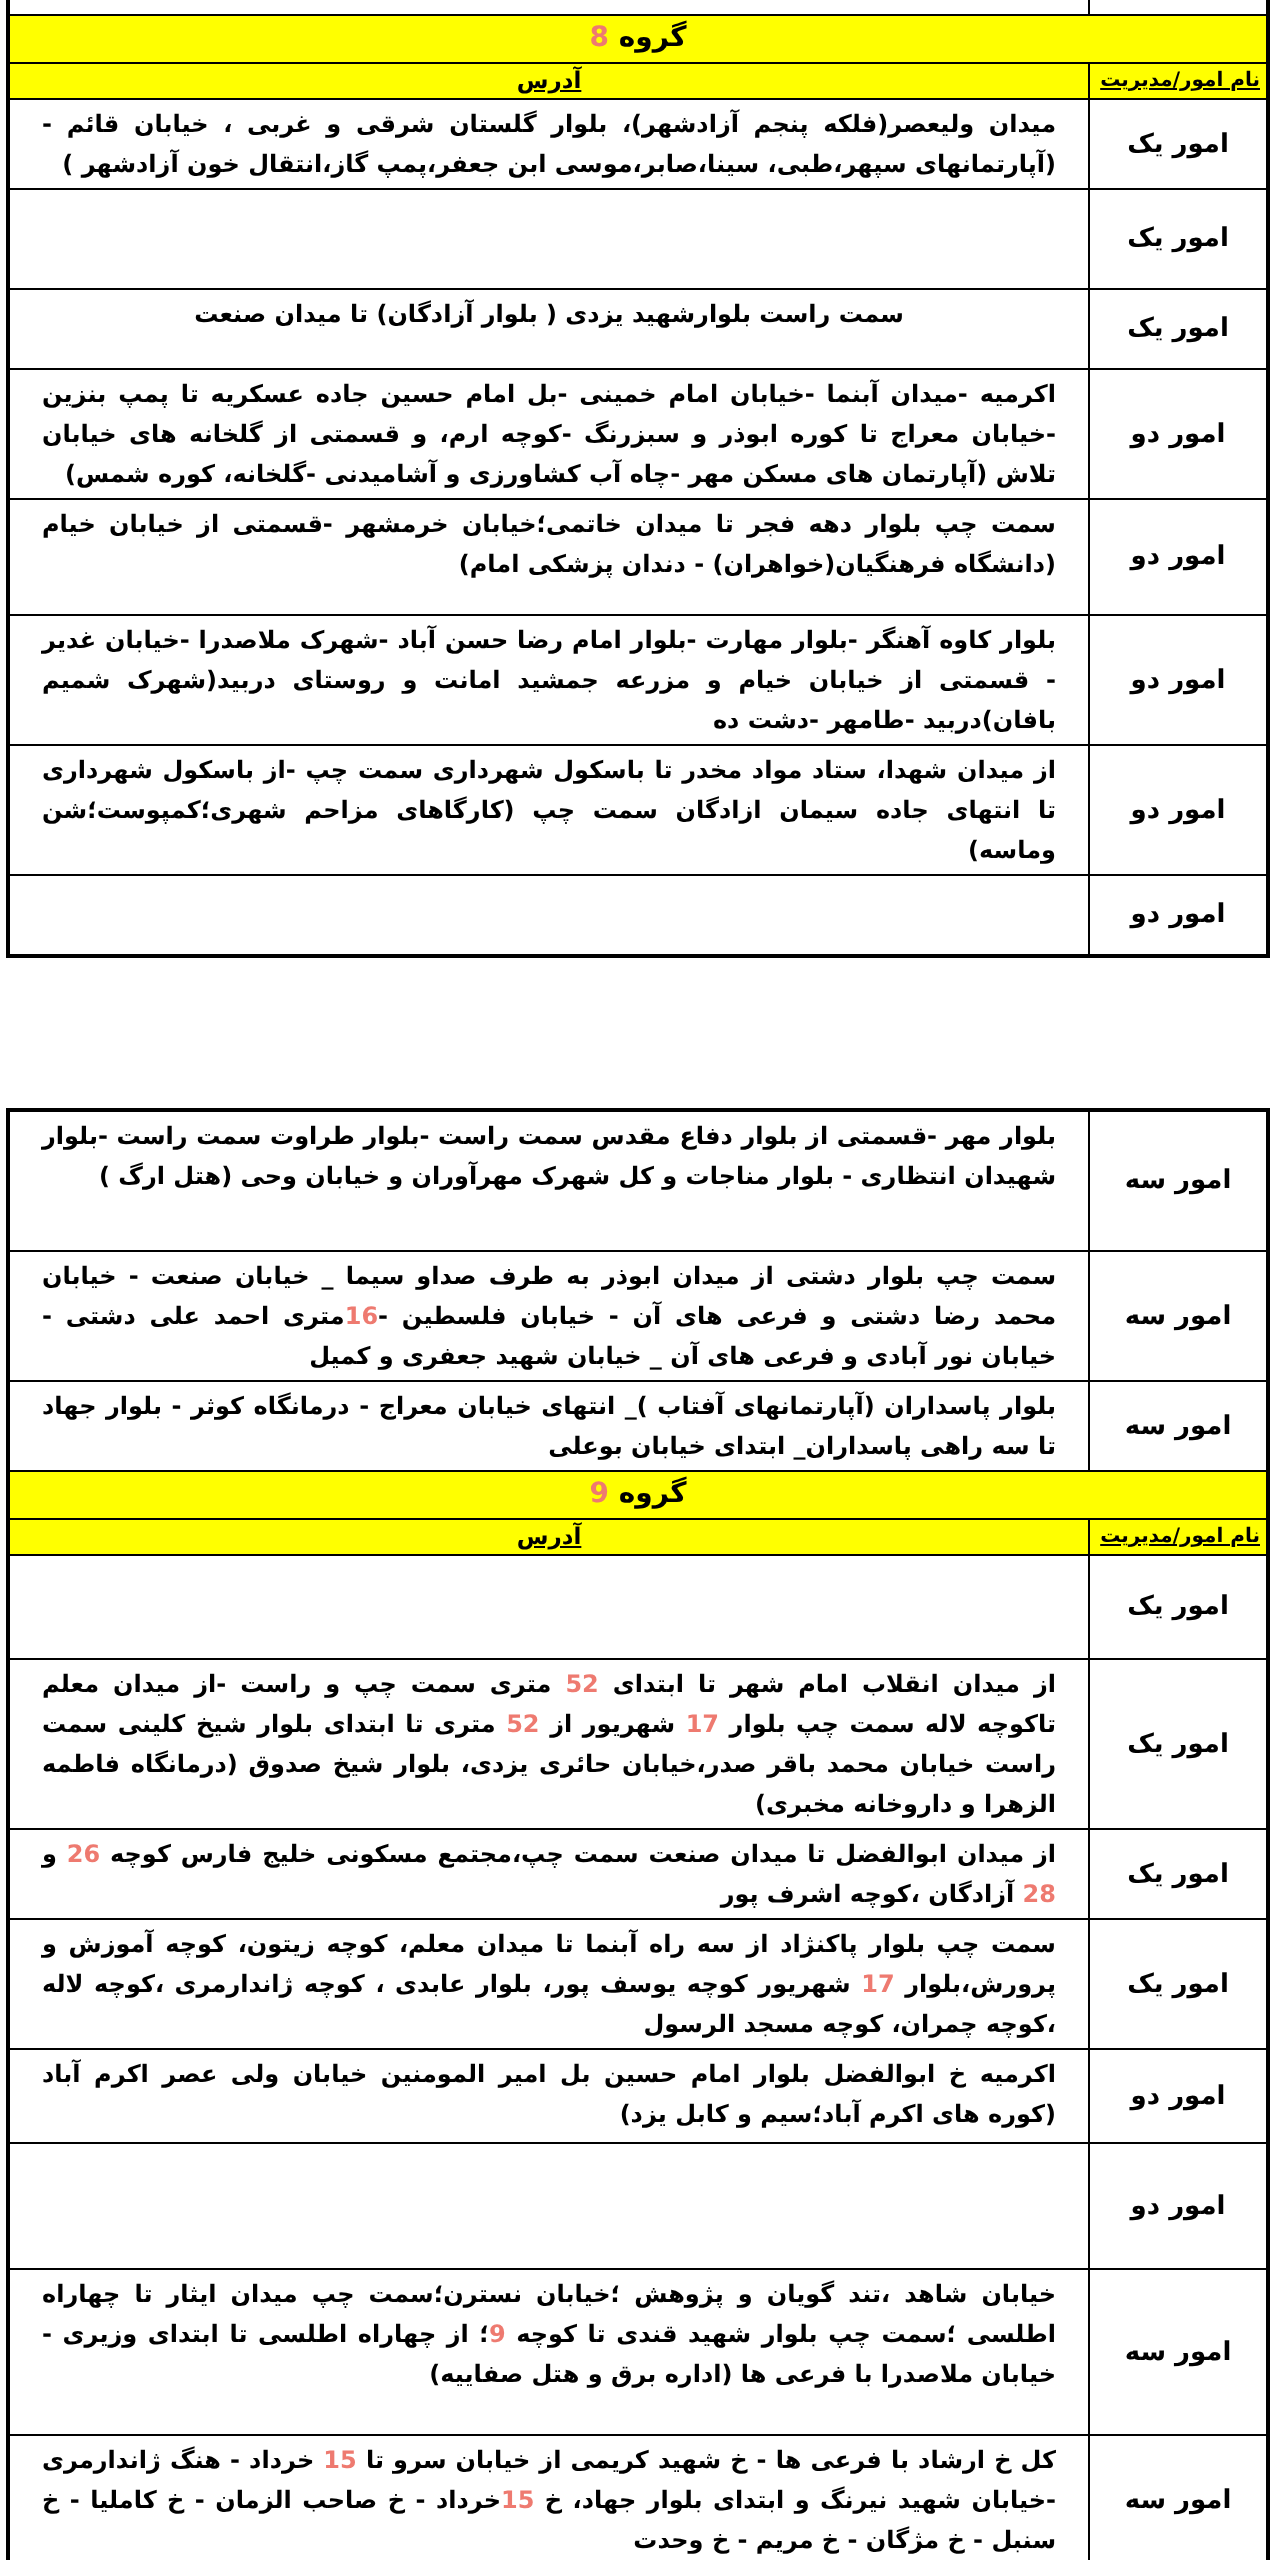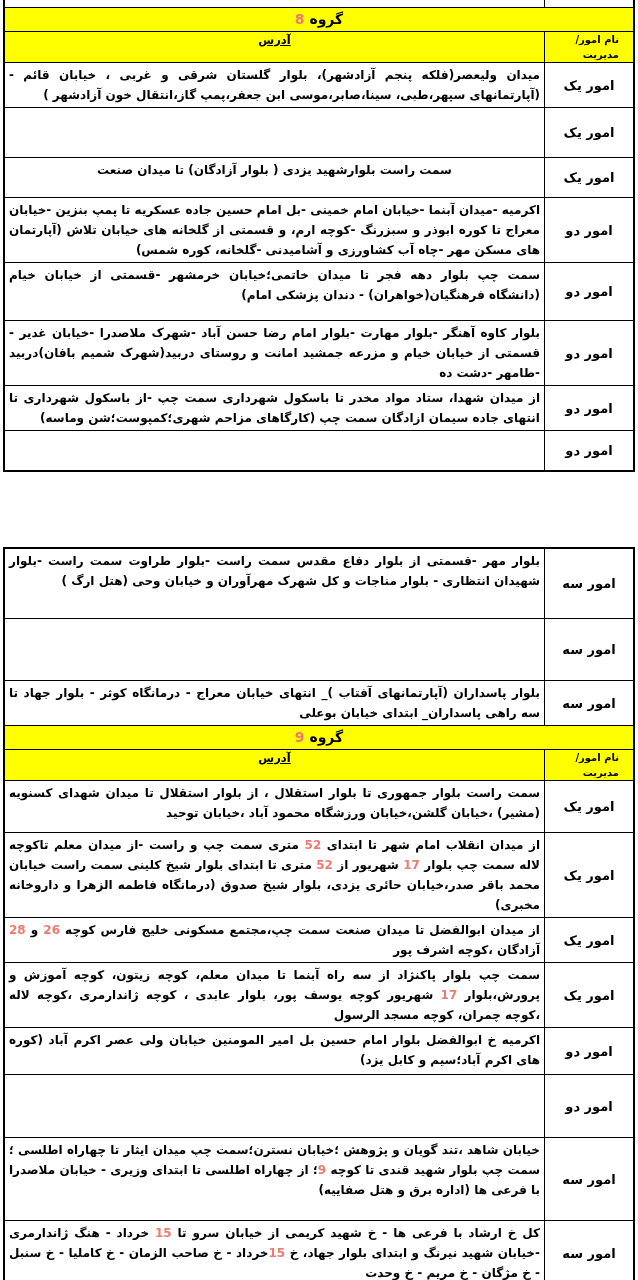--- a/index.html
+++ b/index.html
@@ -18,35 +18,35 @@
     width:89px;flex:0 0 89px;border-left:0;border-right:0;
     display:flex;align-items:center;justify-content:center;
     font-weight:bold;font-size:13px;
     border-left:1px solid #000;
   }
   
   .cell.name{border-left:none;border-right:none;}
   .row .cell.name{border-left:1px solid #000;}
   .cell.addr{
     flex:1 1 auto;min-width:0;
-    padding:2px 4px;
+    padding:2px 16px;
     font-weight:bold;font-size:12px;line-height:20px;
     text-align:justify;
   }
   .title-row{
     background:#ffff00;text-align:center;
     font-weight:bold;font-size:14px;line-height:21px;min-height:21px;
     padding:1px 12px;
   }
   .head .cell{background:#ffff00;}
   .head .cell.addr{
     text-align:center;font-size:11.5px;line-height:15px;padding:1px 4px;text-decoration:underline;
   }
   .head .cell.name{
-    font-size:10px;justify-content:flex-start;padding:0 14px;line-height:15px;
+    font-size:10px;justify-content:flex-start;padding:0 3px;line-height:15px;text-decoration:underline;
   }
   .sliver .cell{background:#fff;}
   .num{color:#ee7a70;}
   .page-gap{height:75px;background:#fff;}
 </style>
 </head>
 <body>
 
 <div class="doc">
 
@@ -130,20 +130,21 @@
       <div class="cell name">
           <span>امور سه</span>
         </div>
       <div class="cell addr">بلوار مهر -قسمتی از بلوار دفاع مقدس سمت راست -بلوار طراوت سمت راست  -بلوار شهیدان انتظاری - بلوار مناجات و کل شهرک مهرآوران و خیابان وحی (هتل ارگ )</div>
     </div>
 
     <div class="row" style="min-height:61px">
       <div class="cell name">
           <span>امور سه</span>
         </div>
+      <div class="cell addr">سمت چپ بلوار دشتی از  میدان ابوذر به طرف صداو سیما  _ خیابان صنعت  - خیابان محمد رضا دشتی و فرعی های آن  - خیابان فلسطین  -<span class="num">16</span>متری احمد علی دشتی  - خیابان نور آبادی و فرعی های آن _ خیابان شهید جعفری و کمیل</div>
     </div>
 
     <div class="row" style="min-height:44px">
       <div class="cell name">
           <span>امور سه</span>
         </div>
       <div class="cell addr">بلوار پاسداران (آپارتمانهای آفتاب )_ انتهای خیابان معراج  - درمانگاه کوثر  - بلوار جهاد تا سه راهی پاسداران_ ابتدای خیابان بوعلی</div>
     </div>
 
     <div class="row">
@@ -152,21 +153,20 @@
 
     <div class="row head" style="min-height:17px">
       <div class="cell name">نام امور/مدیریت</div>
       <div class="cell addr">آدرس</div>
     </div>
 
     <div class="row" style="min-height:51px">
       <div class="cell name">
           <span>امور یک</span>
         </div>
-      <div class="cell addr">سمت راست  بلوار جمهوری تا  بلوار استقلال ، از بلوار استقلال تا میدان شهدای کسنویه (مشیر) ،خیابان گلشن،خیابان  ورزشگاه محمود آباد ،خیابان توحید</div>
     </div>
 
     <div class="row" style="min-height:54px">
       <div class="cell name">
           <span>امور یک</span>
         </div>
       <div class="cell addr">از میدان انقلاب امام شهر  تا ابتدای <span class="num">52</span> متری   سمت چپ و راست  -از میدان معلم تاکوچه لاله سمت چپ بلوار <span class="num">17</span> شهریور از <span class="num">52</span> متری تا ابتدای بلوار شیخ کلینی سمت راست خیابان محمد باقر صدر،خیابان حائری یزدی، بلوار شیخ صدوق (درمانگاه فاطمه الزهرا و داروخانه مخبری)</div>
     </div>
 
     <div class="row" style="min-height:44px">

